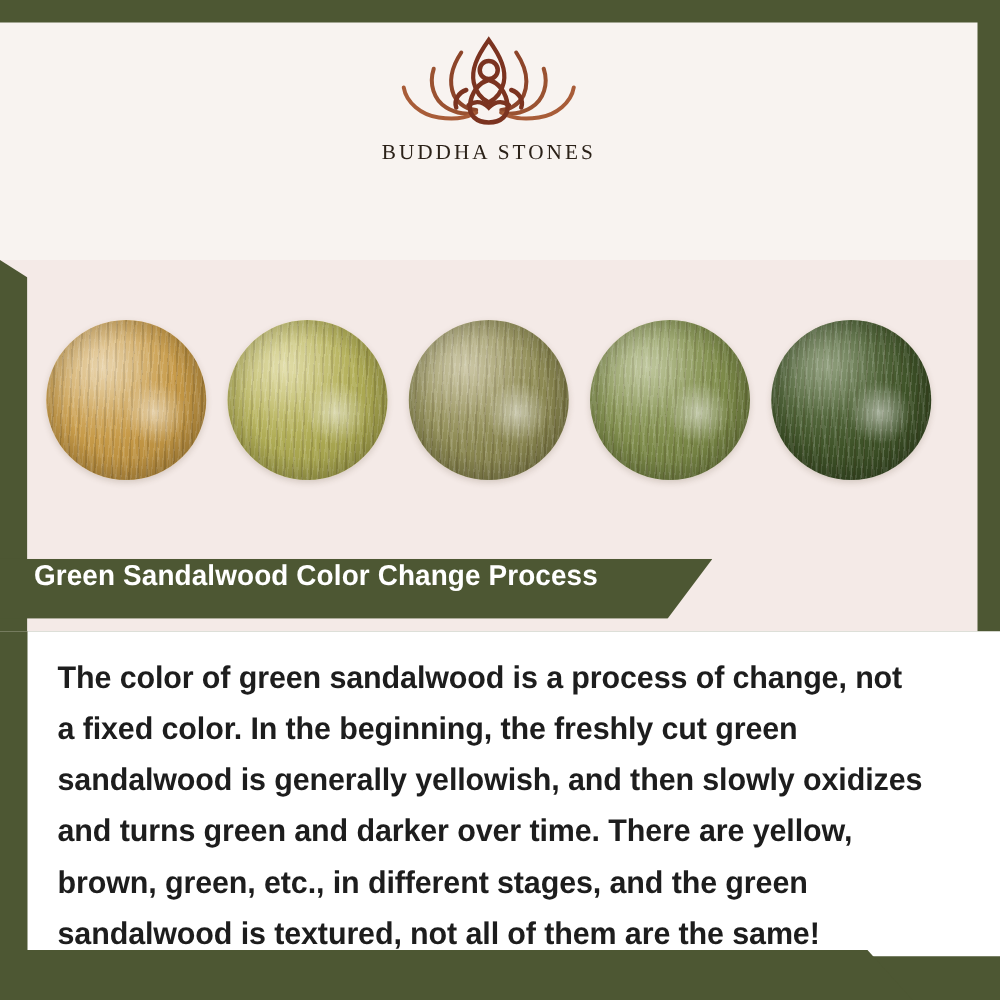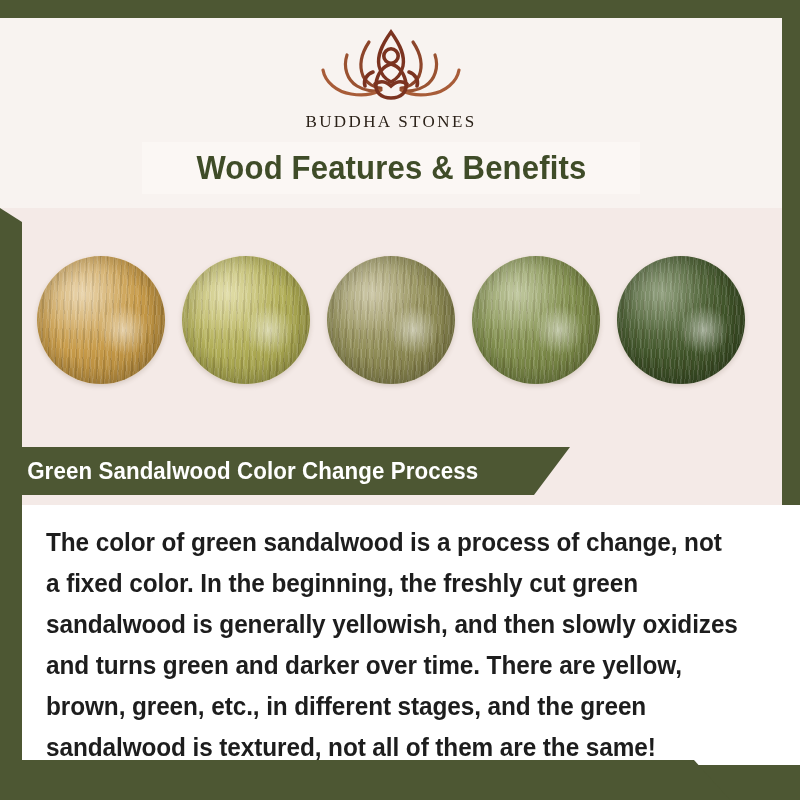--- a/index.html
+++ b/index.html
@@ -100,21 +100,21 @@
       rgba(255,255,255,.50) 0%,rgba(255,255,255,0) 22%),
       radial-gradient(circle at 50% 50%,
       rgba(0,0,0,0) 52%,rgba(0,0,0,.30) 100%);
   }
 
   
   .ribbon{
     position:absolute;left:0;top:447px;width:570px;height:48px;
     background:#4d5733;
     clip-path:polygon(0 0,570px 0,534px 48px,0 48px);
-    display:flex;align-items:center;
+    display:flex;
   }
   .ribbon-text{
     color:#ffffff;font-size:23px;font-weight:bold;
     padding-left:28px;letter-spacing:.1px;white-space:nowrap;
     transform:scaleX(.97);transform-origin:left center;
   }
 
   
   .body-copy{
     position:absolute;left:46px;top:522px;width:712px;
@@ -149,23 +149,20 @@
         <circle cx="88" cy="34" r="7.2" fill="none"></circle>
         <path d="M88 42 C80 44 74 52 73 62 C72 70 78 76 88 76 C98 76 104 70 103 62 C102 52 96 44 88 42 Z"></path>
         <path d="M72 62 C78 58 84 60 88 64 C92 60 98 58 104 62"></path>
         <path d="M70 50 C64 52 60 58 62 64"></path>
         <path d="M106 50 C112 52 116 58 114 64"></path>
       </g>
     </svg>
     <div class="logo-word">BUDDHA STONES</div>
   </div>
 
-  <div class="title-band">
-    <div class="title-text">Wood Features &amp; Benefits</div>
-  </div>
 
   <div class="beads">
     <div class="bead" style="background: radial-gradient(circle at 36% 30%, rgb(224, 194, 137) 0%, rgb(199, 154, 71) 46%, rgb(160, 122, 51) 100%);">
       <div class="grain"></div>
       <div class="grain2"></div>
       <div class="shade"></div>
     </div>
     <div class="bead" style="background: radial-gradient(circle at 36% 30%, rgb(214, 208, 135) 0%, rgb(176, 173, 85) 46%, rgb(139, 138, 62) 100%);">
       <div class="grain"></div>
       <div class="grain2"></div>

